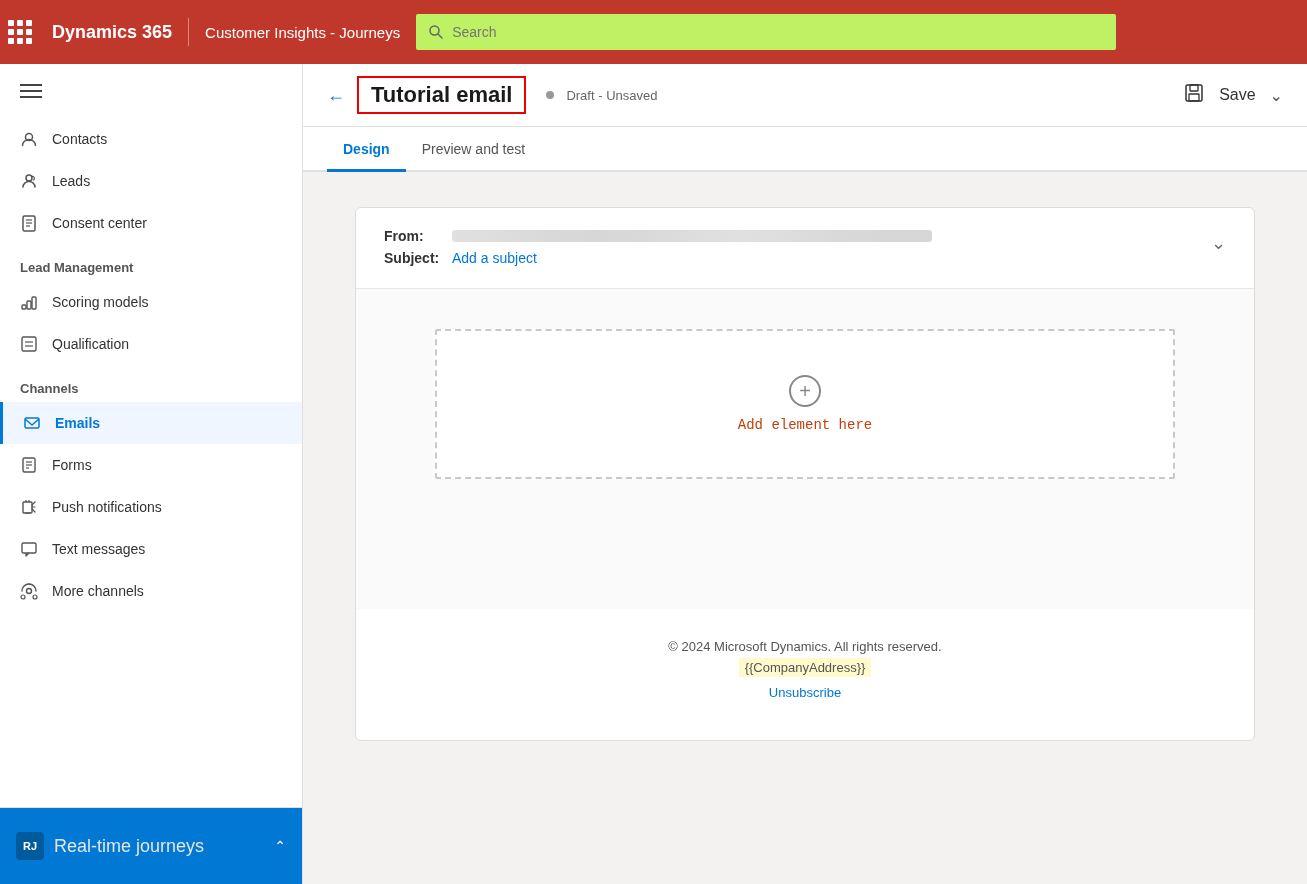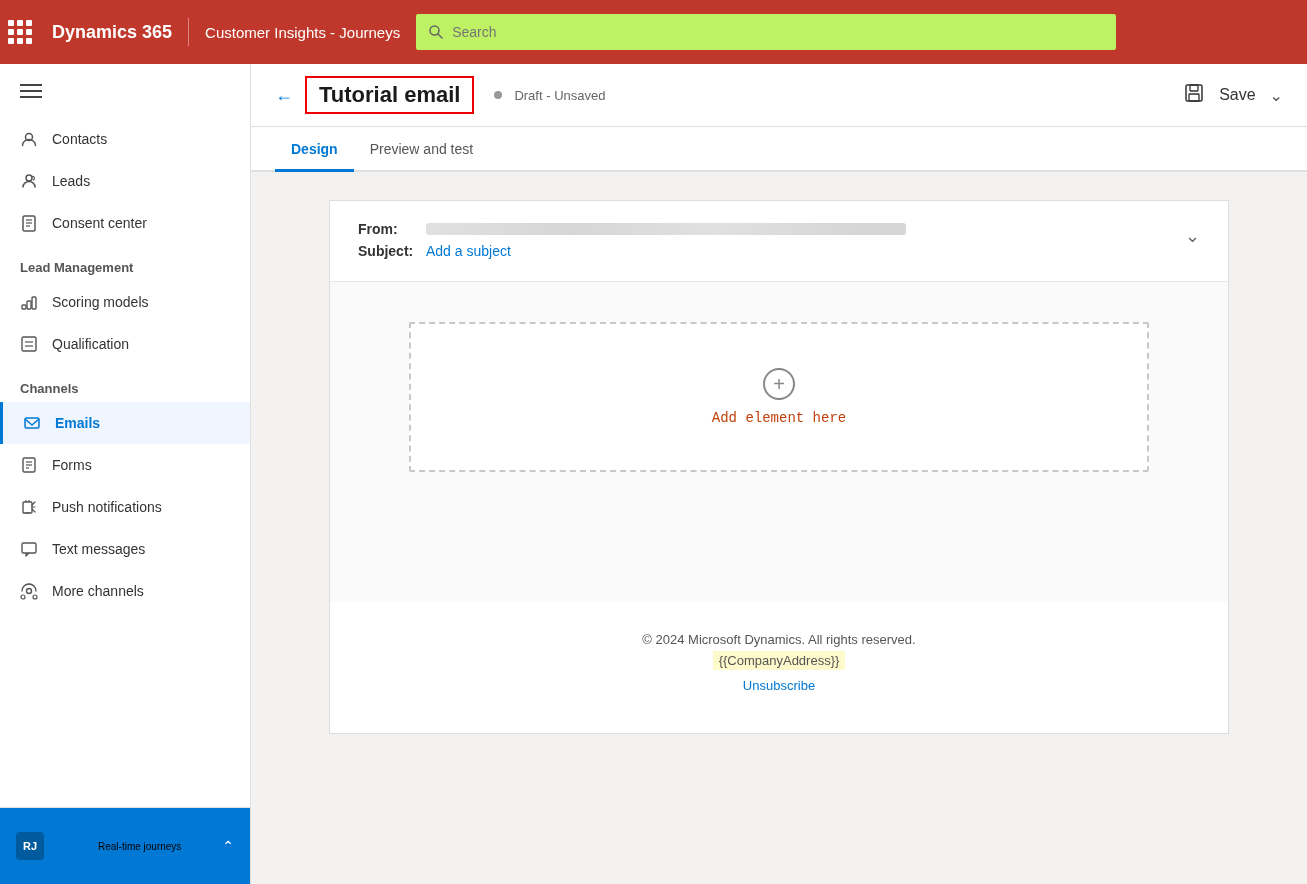--- a/index.html
+++ b/index.html
@@ -67,21 +67,21 @@
 
     
     .main-layout {
       display: flex;
       flex: 1;
       overflow: hidden;
     }
 
     
     .sidebar {
-      width: 251px;
+      width: 303px;
       background: white;
       border-right: 1px solid #e0e0e0;
       display: flex;
       flex-direction: column;
       overflow-y: auto;
       flex-shrink: 0;
     }
     .sidebar-hamburger {
       padding: 16px 20px;
       cursor: pointer;
@@ -137,25 +137,24 @@
       background: #005a9e;
       border-radius: 4px;
       color: white;
       font-size: 11px;
       font-weight: 700;
       display: flex;
       align-items: center;
       justify-content: center;
     }
     .sidebar-footer-label {
-      color: #000000;
-      font-size: 10px;
+      color: #e5e5e5;
+      font-size: 18px;
       font-weight: 500;
       flex: 1;
-      margin-left: 44px;
     }
     .sidebar-footer-chevron {
       color: white;
       font-size: 14px;
     }
 
     
     .content-area {
       flex: 1;
       background: #f3f2f1;
@@ -251,23 +250,23 @@
 
     
     .email-editor {
       flex: 1;
       overflow-y: auto;
       padding: 20px 24px;
     }
     .email-container {
       background: white;
       border: 1px solid #ddd;
-      border-radius: 0;
+      border-radius: 6px;
       max-width: 900px;
-      margin: 8px auto;
+      margin: 15px auto;
       position: relative;
     }
 
     
     .email-meta {
       padding: 20px 28px 16px 28px;
       border-bottom: 1px solid #e8e8e8;
       position: relative;
     }
     .email-meta-row {

